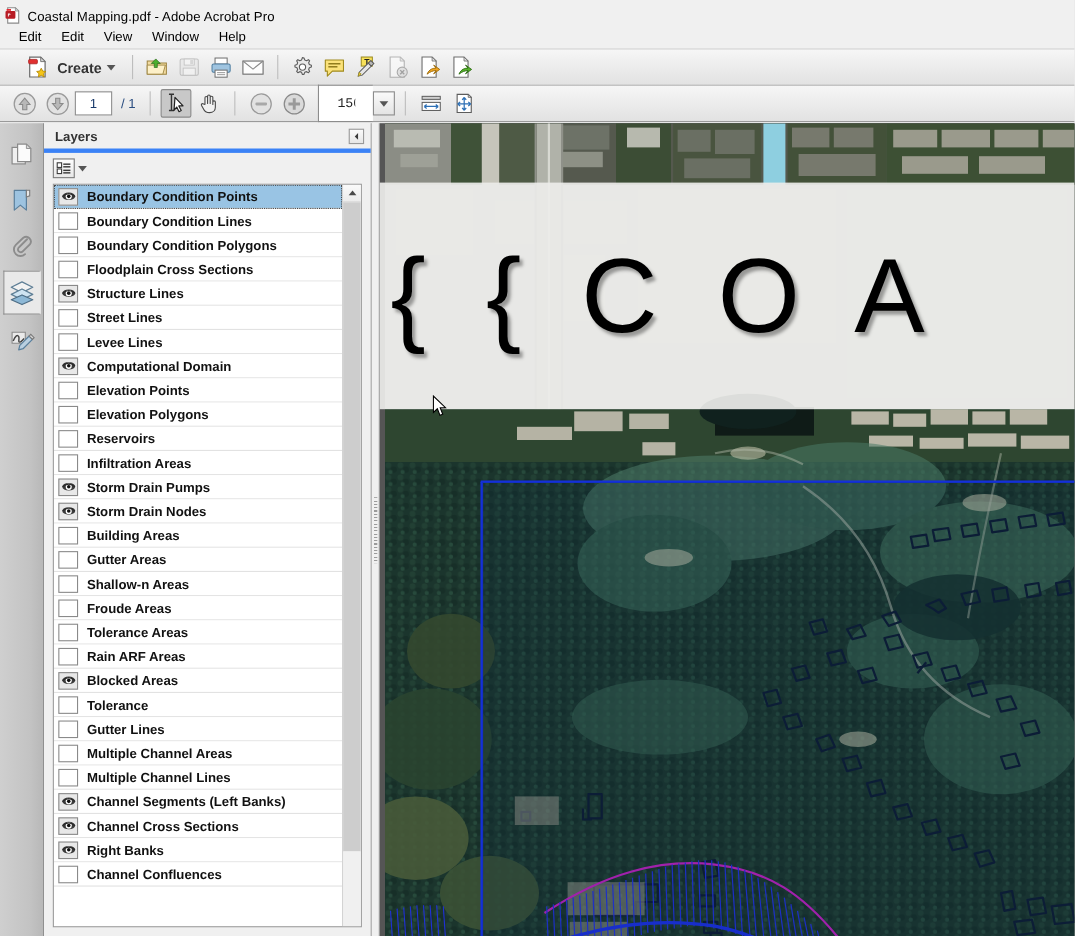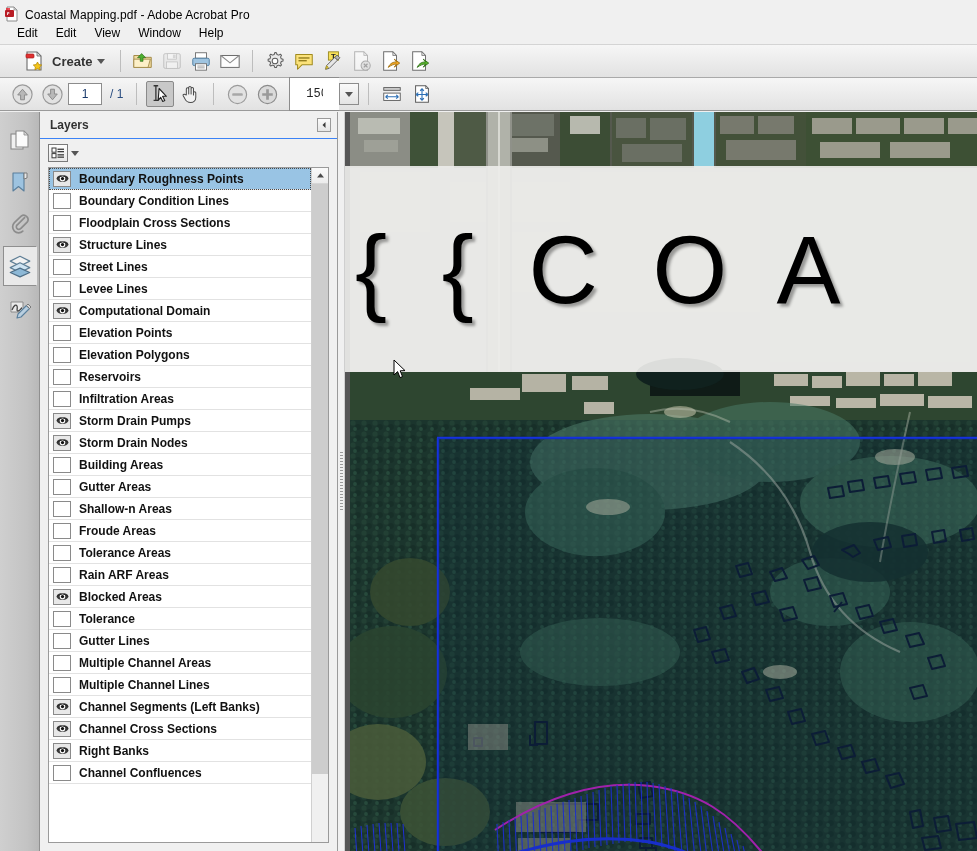--- a/index.html
+++ b/index.html
@@ -182,21 +182,21 @@
     width: 298px;
     background: #f0f0f0;
     display: flex;
     flex-direction: column;
     border-right: 1px solid #9a9a9a;
   }
   .panel-header {
     height: 27px;
     display: flex; align-items: center;
     padding: 0 6px 0 10px;
-    border-bottom: 1px solid #3b82f6;
+    border-bottom: 4px solid #3b82f6;
   }
   .panel-title {
     font-size: 12px; font-weight: bold; color: #333;
     flex: 1;
   }
   .collapse-btn {
     width: 14px; height: 14px;
     border: 1px solid #9a9a9a;
     background: linear-gradient(to bottom,#fbfbfb,#e6e6e6);
     display: flex; align-items: center; justify-content: center;
@@ -674,25 +674,29 @@
         <div class="layers-list" id="layers-list">
             <div class="layer-row selected">
               <div class="vis-box on">
                 <svg width="13" height="9" viewBox="0 0 16 10">
                   <ellipse cx="8" cy="5" rx="7.2" ry="4.2" fill="#3a3a3a"></ellipse>
                   <ellipse cx="8" cy="5" rx="3.4" ry="3.6" fill="#ffffff"></ellipse>
                   <circle cx="8" cy="5" r="2" fill="#111111"></circle>
                   <path d="M1 5 Q8 -1 15 5" fill="none" stroke="#2a2a2a" stroke-width="1.2"></path>
                 </svg>
               </div>
-              <span class="layer-name">Boundary Roughness Points</span>
+              <span class="layer-name">Boundary Condition Points</span>
             </div>
             <div class="layer-row">
               <div class="vis-box"></div>
               <span class="layer-name">Boundary Condition Lines</span>
+            </div>
+            <div class="layer-row">
+              <div class="vis-box"></div>
+              <span class="layer-name">Boundary Condition Polygons</span>
             </div>
             <div class="layer-row">
               <div class="vis-box"></div>
               <span class="layer-name">Floodplain Cross Sections</span>
             </div>
             <div class="layer-row">
               <div class="vis-box on">
                 <svg width="13" height="9" viewBox="0 0 16 10">
                   <ellipse cx="8" cy="5" rx="7.2" ry="4.2" fill="#3a3a3a"></ellipse>
                   <ellipse cx="8" cy="5" rx="3.4" ry="3.6" fill="#ffffff"></ellipse>

